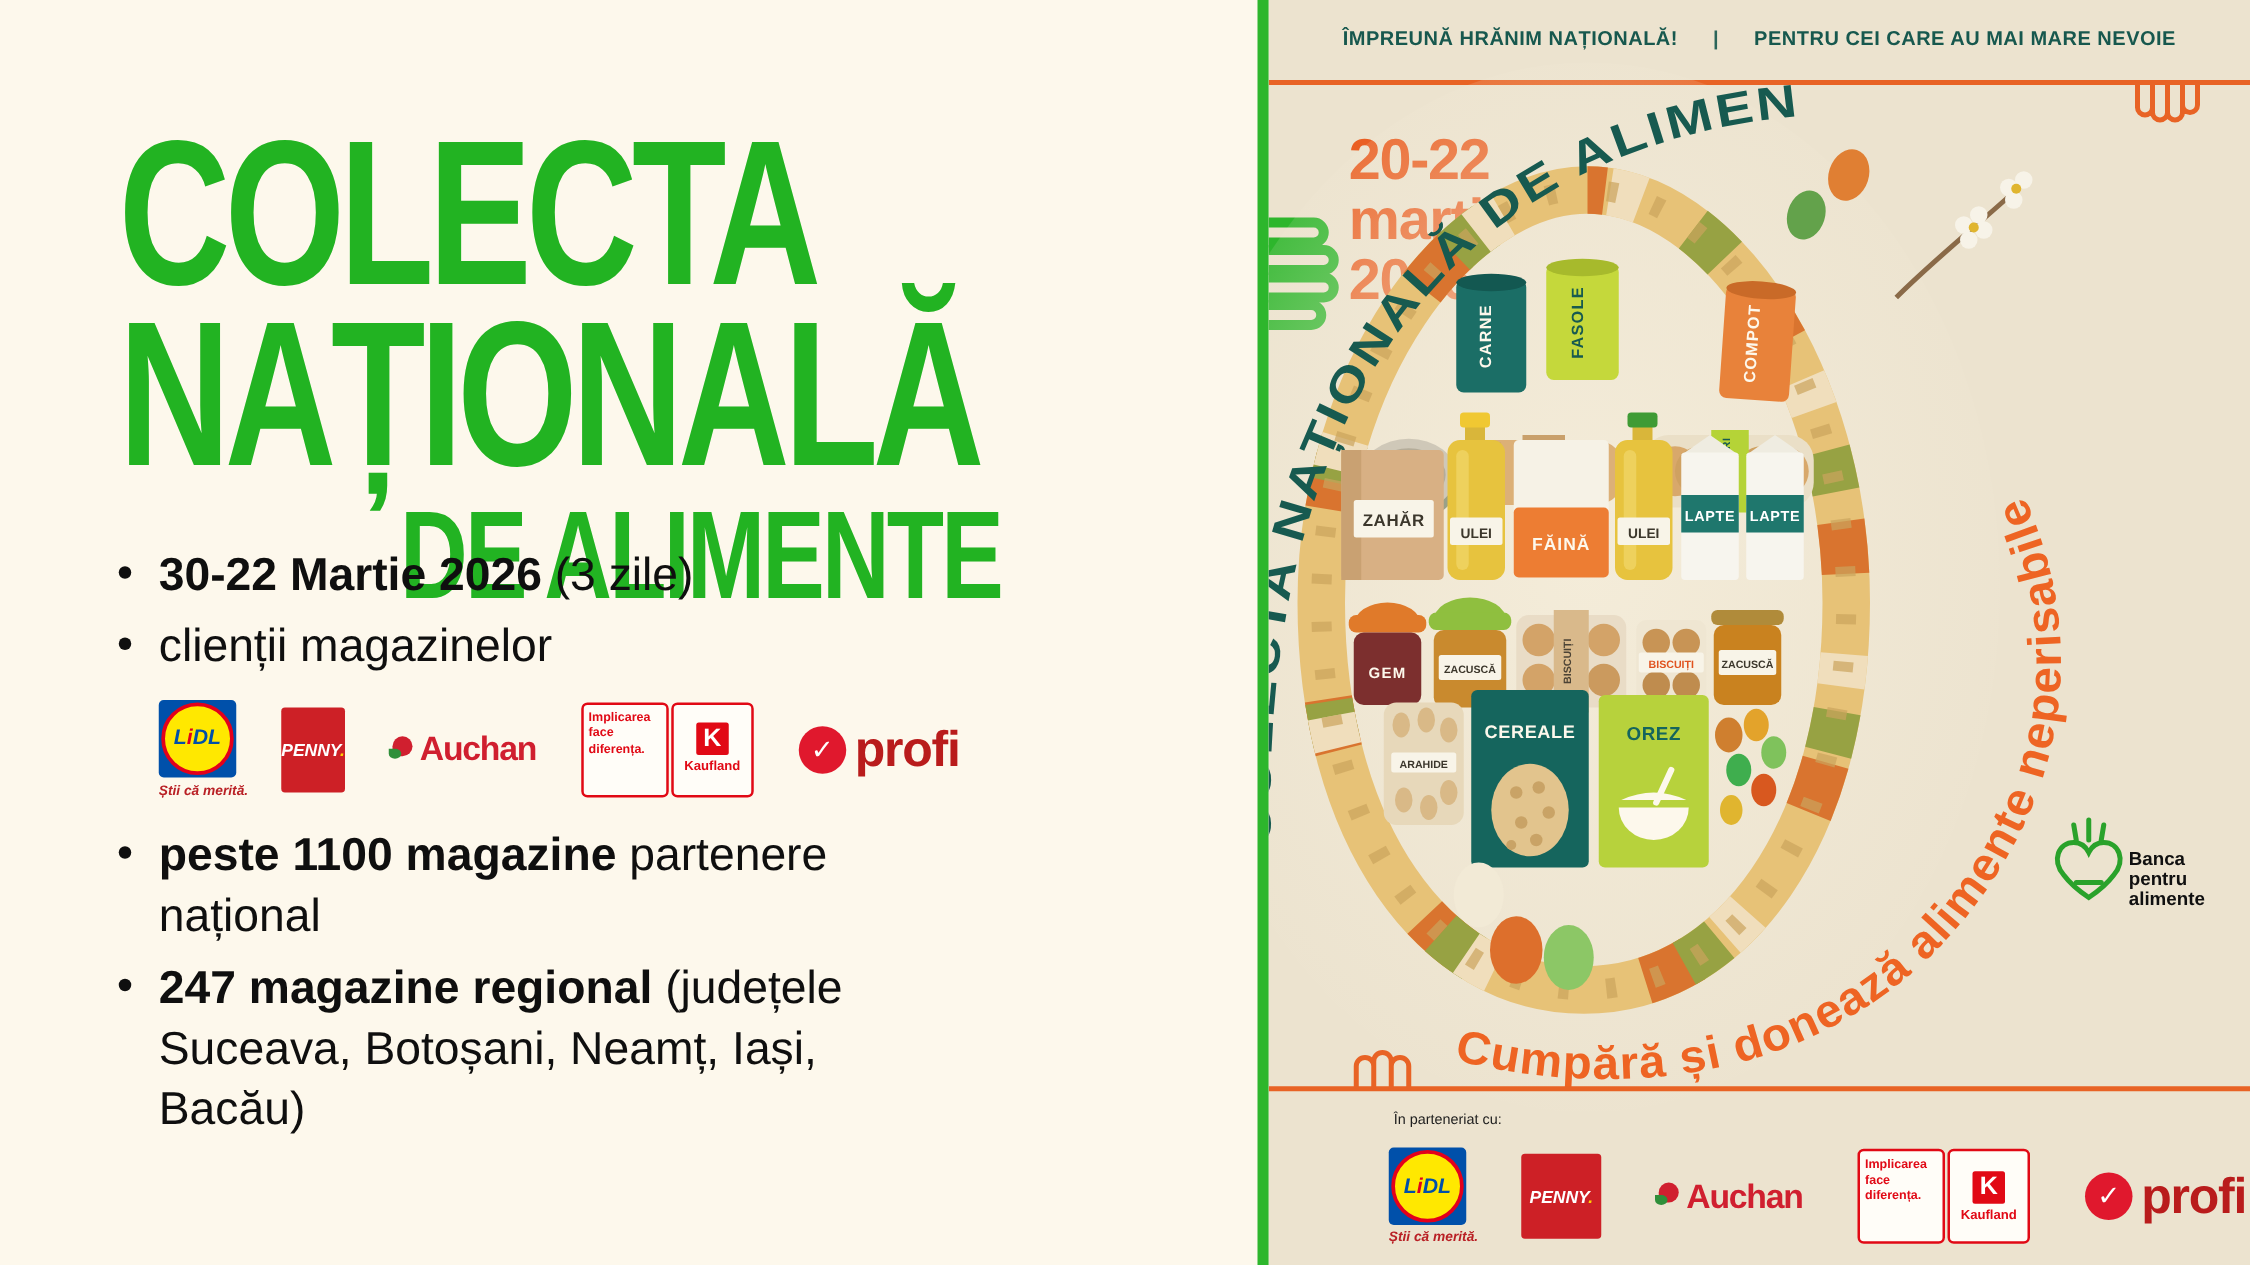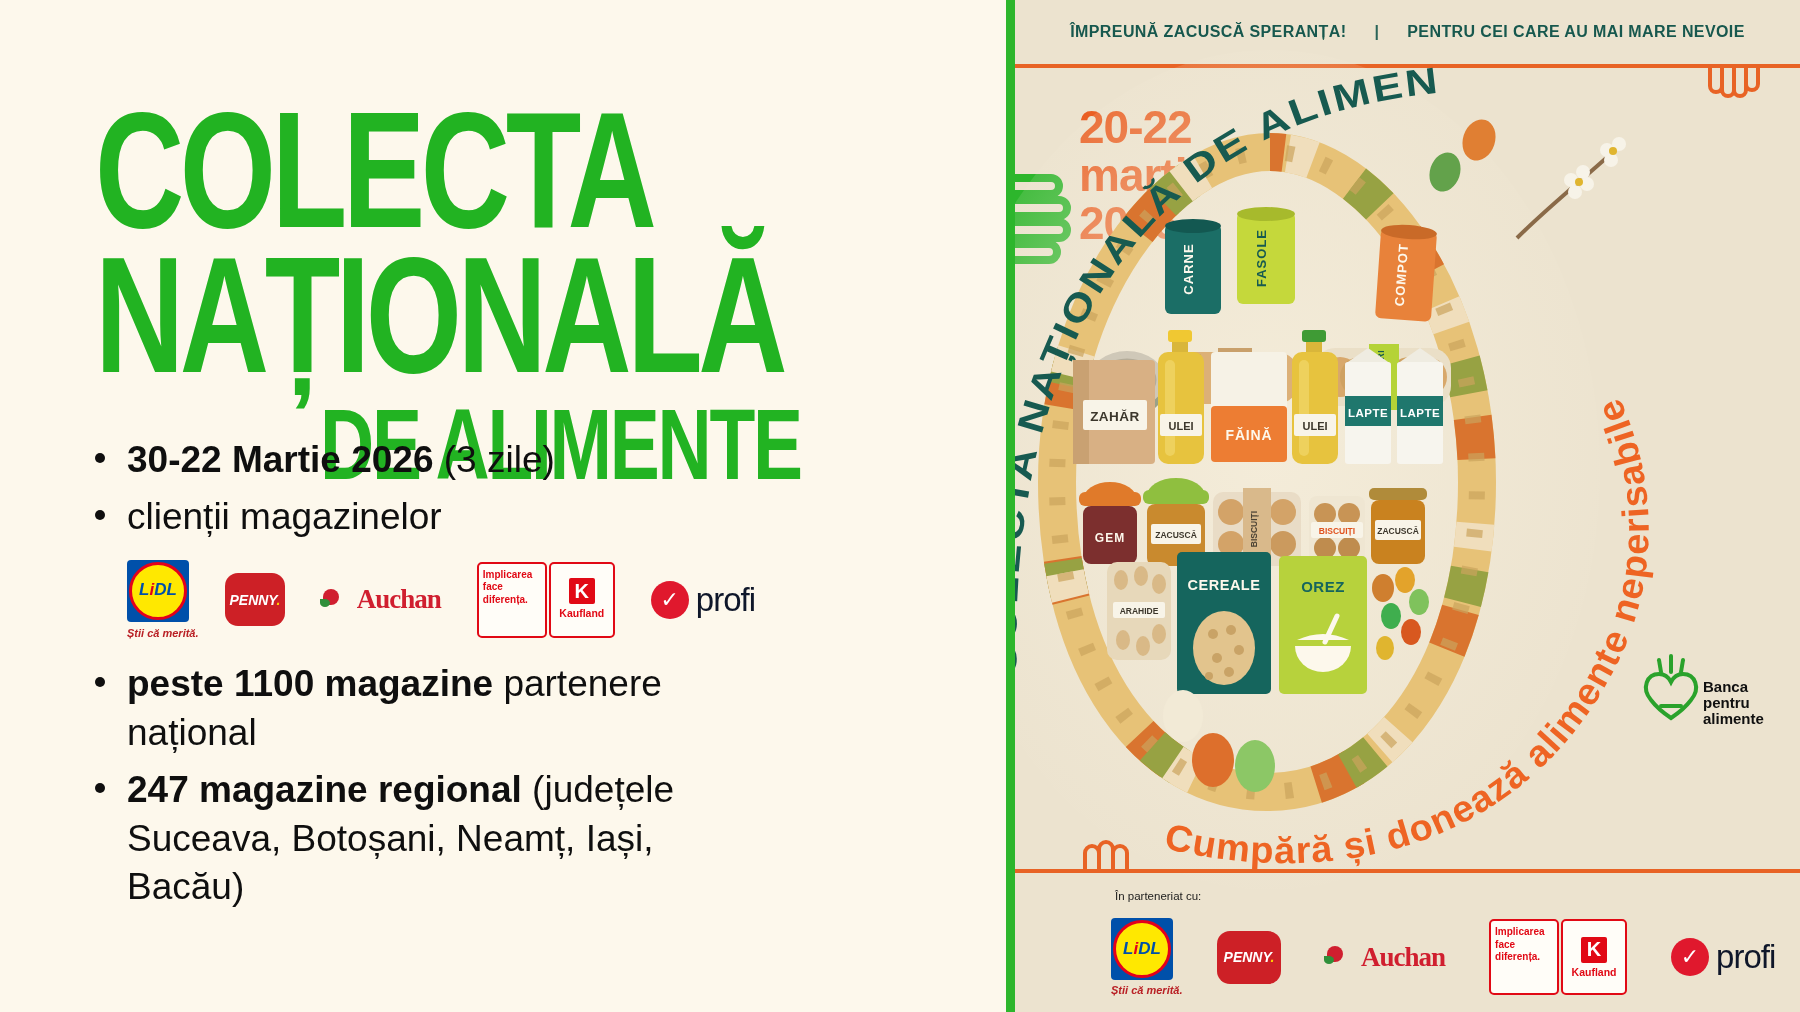--- a/index.html
+++ b/index.html
@@ -20,39 +20,39 @@
   .row .txt b{font-weight:700;}
   .logos-row{display:flex;align-items:center;gap:36px;margin:18px 0 20px 32px;}
 
   
   .lidl{width:62px;text-align:center;}
   .lidl .sq{width:62px;height:62px;background:#0050aa;border-radius:4px;display:flex;align-items:center;justify-content:center;}
   .lidl .cir{width:52px;height:52px;background:#ffe800;border:3px solid #e3001b;border-radius:50%;
              display:flex;align-items:center;justify-content:center;font-weight:800;font-size:17px;font-style:italic;}
   .lidl .cir .b{color:#0050aa;} .lidl .cir .r{color:#e3001b;}
   .lidl .slogan{margin-top:4px;font-size:11px;font-weight:700;font-style:italic;color:#b92025;white-space:nowrap;}
-  .penny{width:64px;height:53px;background:#cd2026;border-radius:13px;display:flex;align-items:center;justify-content:center;}
+  .penny{width:64px;height:68px;background:#cd2026;border-radius:3px;display:flex;align-items:center;justify-content:center;}
   .penny span{color:#fff;font-weight:800;font-style:italic;font-size:14px;letter-spacing:0;}
   .penny .ydot{color:#ffd400;}
-  .auchan{display:flex;align-items:center;gap:14px;font-family:Liberation Serif, serif;}
+  .auchan{display:flex;align-items:center;gap:2px;}
   .auchan .bird{width:22px;height:26px;position:relative;}
   .auchan .bird:before{content:"";position:absolute;left:2px;top:2px;width:16px;height:16px;background:#d01f2f;border-radius:50% 50% 50% 10%;}
   .auchan .bird:after{content:"";position:absolute;left:-1px;top:12px;width:10px;height:8px;background:#2f8f3a;border-radius:0 50% 50% 50%;}
   .auchan .atext{color:#d01f2f;font-weight:800;font-size:27px;letter-spacing:-1px;}
   .kaufland{display:flex;gap:2px;}
   .kaufland .kbox{border:2px solid #e10915;border-radius:5px;background:#fffdf8;}
   .kaufland .tagbox{width:58px;height:62px;padding:5px 4px;color:#e10915;font-size:10px;font-weight:700;line-height:1.25;}
   .kaufland .kkbox{width:56px;height:66px;display:flex;flex-direction:column;align-items:center;justify-content:center;gap:3px;padding:3px;}
   .kaufland .kmark{width:26px;height:26px;background:#e10915;color:#fff;font-weight:800;font-size:20px;
                    display:flex;align-items:center;justify-content:center;border-radius:2px;}
   .kaufland .kname{color:#e10915;font-size:10.5px;font-weight:700;}
   .profi{display:flex;align-items:center;gap:7px;}
   .profi .pc{width:38px;height:38px;border-radius:50%;background:#e0182d;color:#fff;display:flex;align-items:center;justify-content:center;
              font-size:22px;font-weight:800;}
-  .profi .pt{color:#0f172a;font-weight:400;font-size:33px;letter-spacing:-1px;}
+  .profi .pt{color:#b91c1c;font-weight:700;font-size:40px;letter-spacing:-1px;}
 
   
   .divider{position:absolute;left:1006px;top:0;width:9px;height:1012px;background:#2db62c;}
 
   
   .poster{position:absolute;left:1015px;top:0;width:785px;height:1012px;background:#ece3cf;}
   .poster-header{position:absolute;left:0;top:0;width:785px;height:64px;display:flex;align-items:center;justify-content:center;gap:28px;
                  color:#17584e;font-weight:800;font-size:16px;letter-spacing:0.4px;white-space:nowrap;}
   .poster-header .pipe{font-weight:700;opacity:0.9;}
   .date-block{position:absolute;left:64px;top:104px;color:#ea5f23;font-weight:800;font-size:46px;line-height:1.04;letter-spacing:-1px;}
@@ -135,21 +135,21 @@
           </span>
         <span class="txt"><b>247 magazine regional</b><span> (județele Suceava, Botoșani, Neamț, Iași, Bacău)</span></span>
       </div>
     </div>
   </div>
 
   <div class="divider"></div>
 
   <div class="poster">
     <div class="poster-header">
-      <span>ÎMPREUNĂ ZACUSCĂ SPERANȚA!</span>
+      <span>ÎMPREUNĂ HRĂNIM NAȚIONALĂ!</span>
       <span class="pipe">|</span>
       <span>PENTRU CEI CARE AU MAI MARE NEVOIE</span>
     </div>
 
     <div class="date-block">
       <div>20-22</div>
       <div>martie</div>
       <div>2026</div>
     </div>
 

